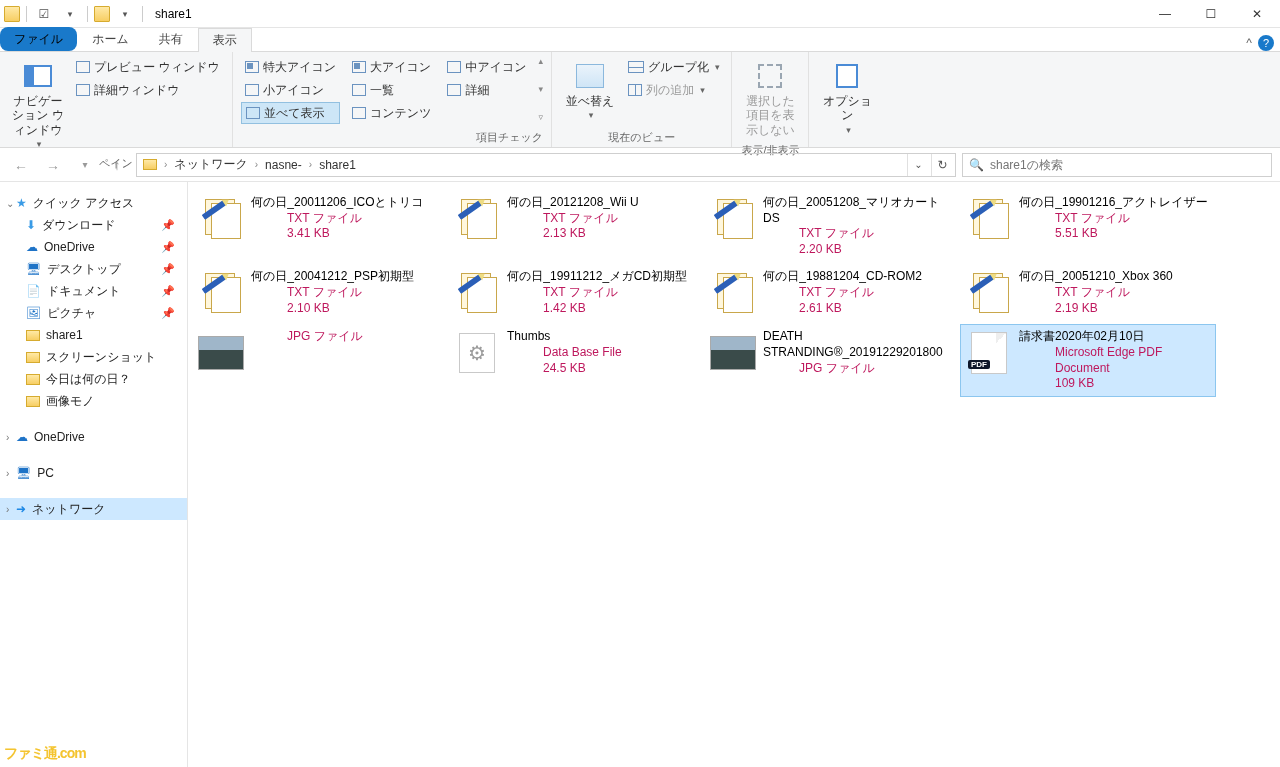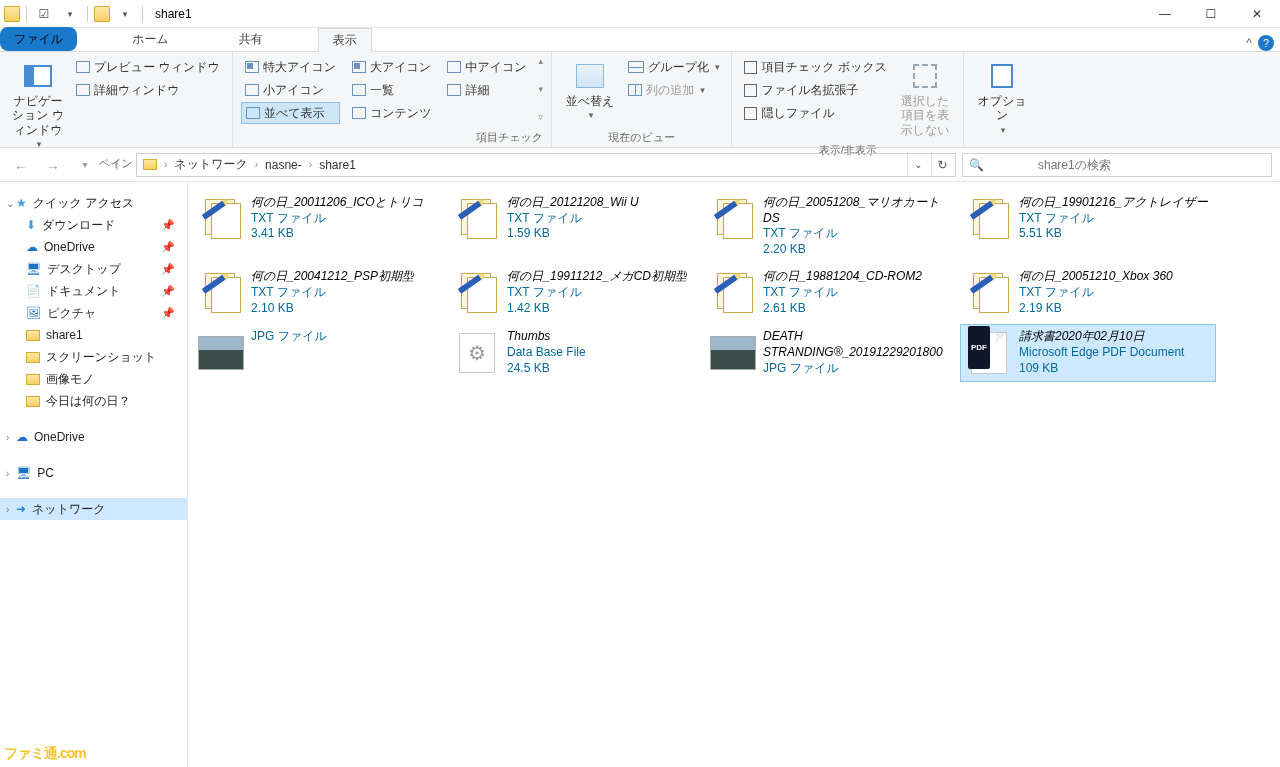--- a/index.html
+++ b/index.html
@@ -11,21 +11,21 @@
 .titlebar .folder-icon { width: 16px; height: 16px; background: linear-gradient(#ffe9a6,#f7ce63); border: 1px solid #d6ab2f; border-radius: 1px; }
 .titlebar .qat-sep { width:1px; height:16px; background:#ccc; margin:0 2px;}
 .titlebar .qat-btn { width: 22px; height: 22px; display:flex; align-items:center; justify-content:center; color:#555; cursor:pointer; }
 .titlebar .title-text { margin-left: 6px; color: #000; }
 .titlebar .win-controls { margin-left: auto; display: flex; }
 .titlebar .win-btn { width: 46px; height: 28px; display:flex; align-items:center; justify-content:center; color:#333; cursor:pointer; }
 
 
 .tabs { height: 24px; display:flex; align-items:flex-end; background:#fff; border-bottom:1px solid #dadada; position:relative; }
 .tab-file { background:#1979ca; color:#000000; padding:4px 14px; height:24px; display:flex; align-items:center; cursor:pointer;border-radius:8px; }
-.tab { padding:4px 14px; height:24px; display:flex; align-items:center; border:1px solid transparent; border-bottom:none; color:#444; cursor:pointer;margin-left:40px; }
+.tab { padding:4px 14px; height:24px; display:flex; align-items:center; border:1px solid transparent; border-bottom:none; color:#444; cursor:pointer; }
 .tab.active { background:#f5f6f7; border-color:#dadada; position:relative; top:1px; }
 .tabs .collapse { margin-left:auto; display:flex; gap:6px; padding-right:6px; align-items:center; }
 .help-badge { width:16px; height:16px; border-radius:50%; background:#1979ca; color:#fff; display:flex; align-items:center; justify-content:center; font-size:11px; cursor:pointer; }
 
 
 .ribbon { height: 96px; background:#f5f6f7; border-bottom:1px solid #dadada; display:flex; }
 .rgroup { border-right:1px solid #e1e1e1; display:flex; flex-direction:column; padding:4px 8px 2px; }
 .rgroup .body { flex:1; display:flex; gap:4px; }
 .rgroup .label { text-align:center; font-size:11px; color:#666; padding-top:2px; }
 .rbtn-lg { width:60px; display:flex; flex-direction:column; align-items:center; justify-content:flex-start; gap:2px; padding:4px 2px; text-align:center; cursor:pointer; line-height:1.2; color:#333; }
@@ -53,21 +53,21 @@
 
 
 .navrow { height:34px; display:flex; align-items:center; gap:6px; padding:4px 8px; border-bottom:1px solid #e5e5e5; }
 .nav-arrow { width:26px; height:26px; display:flex; align-items:center; justify-content:center; color:#9a9a9a; cursor:pointer; font-size:14px; }
 .addr { flex:1; height:24px; border:1px solid #cfcfcf; display:flex; align-items:center; padding:0 2px; gap:2px; }
 .addr .crumb { padding:0 4px; cursor:pointer; display:flex; align-items:center; gap:4px; color:#333; }
 .addr .sep { color:#888; font-size:10px; padding:0 1px; cursor:pointer; }
 .addr .spacer { flex:1; }
 .addr .ab { width:22px; height:22px; display:flex; align-items:center; justify-content:center; color:#555; cursor:pointer; border-left:1px solid #e0e0e0; }
 .search { width:310px; height:24px; border:1px solid #cfcfcf; display:flex; align-items:center; padding:0 6px; gap:6px; color:#777; }
-.search input { border:none; outline:none; flex:1; font-size:12px; color:#333;margin-left:48px; }
+.search input { border:none; outline:none; flex:1; font-size:12px; color:#333; }
 .mag { color:#888; }
 
 
 .main { flex:1; display:flex; min-height:0; }
 .sidebar { width:188px; border-right:1px solid #e5e5e5; padding:10px 0; overflow:auto; }
 .sb-group { margin-bottom:14px; }
 .sb-item { height:22px; display:flex; align-items:center; gap:6px; padding:0 12px 0 26px; cursor:pointer; color:#222; position:relative; }
 .sb-item.top { padding-left:16px; font-weight:normal; }
 .sb-item .chev { position:absolute; left:6px; font-size:10px; color:#777; }
 .sb-item.selected { background:#cde8ff; }
@@ -81,34 +81,34 @@
 .ic-fld { width:14px; height:11px; background:linear-gradient(#ffe9a6,#f7ce63); border:1px solid #d6ab2f; display:inline-block; }
 .ic-pc { color:#1e73c7; }
 .ic-net { color:#1e88e5; }
 
 .content { flex:1; overflow:auto; padding:8px 4px; }
 .tiles { display:grid; grid-template-columns: repeat(4, 256px); gap:2px 0; align-content:start; }
 .tile { display:flex; align-items:flex-start; gap:6px; padding:4px; cursor:pointer; border:1px solid transparent; }
 .tile.selected { background:#cde8ff; border-color:#8cc6ef; }
 .tile .thumb { width:48px; height:48px; flex:none; display:flex; align-items:center; justify-content:center; }
 .tile .meta { display:flex; flex-direction:column; line-height:1.3; min-width:0; }
-.tile .meta .name { color:#000; overflow:hidden; text-overflow:ellipsis;font-style:italic; }
-.tile .meta .type, .tile .meta .size { color:#0369a1; }
+.tile .meta .name { color:#000; overflow:hidden; text-overflow:ellipsis; }
+.tile .meta .type, .tile .meta .size { color:#be185d;margin-left:36px; }
 
 
 .th-txt { width:44px; height:44px; position:relative; }
 .th-txt .page { position:absolute; width:30px; height:36px; background:#fff; border:1px solid #c9a74b; bottom:2px; right:2px; }
 .th-txt .page2 { position:absolute; width:30px; height:36px; background:#fff7dd; border:1px solid #c9a74b; bottom:6px; right:8px; }
 .th-txt .pen { position:absolute; width:26px; height:6px; background:#2b5fb7; transform:rotate(-35deg); top:10px; left:2px; border-radius:1px; }
 .th-txt .pen::after{content:"";position:absolute;right:-5px;top:-1px;border-left:6px solid #eedc82;border-top:4px solid transparent;border-bottom:4px solid transparent;}
 .th-jpg { width:46px; height:34px; background:linear-gradient(#9fb6c9 0 40%, #3a4b4a 40% 100%); border:1px solid #aaa; }
 .th-db { width:36px; height:40px; background:#fff; border:1px solid #c9c9c9; display:flex; align-items:center; justify-content:center; }
 .th-db .gears { color:#9c9c9c; font-size:20px; }
 .th-pdf { width:36px; height:42px; background:#fff; border:1px solid #c9c9c9; position:relative; }
-.th-pdf .badge { position:absolute; left:-4px; bottom:4px; background:#0f172a; color:#fff; font-size:8px; font-weight:bold; padding:17px 3px; border-radius:2px; }
+.th-pdf .badge { position:absolute; left:-4px; bottom:4px; background:#0f172a; color:#fff; font-size:8px; font-weight:bold; padding:0 3px; border-radius:2px; }
 .th-pdf .fold { position:absolute; top:0; right:0; width:10px; height:10px; background:linear-gradient(135deg,#eee 0 50%, transparent 50%); }
 
 .watermark { position:absolute; left:4px; bottom:4px; font-size:14px; font-weight:bold; color:#f4c430; text-shadow:0 0 2px #fff; letter-spacing:-1px; pointer-events:none; }
 </style>
 </head>
 <body>
 
 <div class="titlebar">
   <div class="qat">
     <span class="folder-icon"></span>
@@ -230,34 +230,20 @@
             <span>列の追加</span>
             <span class="dd">▾</span>
           </div>
       </div>
     </div>
     <div class="label">現在のビュー</div>
   </div>
 
   <div class="rgroup">
     <div class="body">
-      <div class="col">
-        <div class="rbtn-sm">
-            <span class="chk"></span>
-            <span>項目チェック ボックス</span>
-          </div>
-        <div class="rbtn-sm">
-            <span class="chk"></span>
-            <span>ファイル名拡張子</span>
-          </div>
-        <div class="rbtn-sm">
-            <span class="chk"></span>
-            <span>隠しファイル</span>
-          </div>
-      </div>
       <div class="rbtn-lg" style="color:#9a9a9a;align-items:center;">
         <div class="ic">
             <div class="ic-select"></div>
           </div>
         <span>選択した項目を表示しない</span>
       </div>
     </div>
     <div class="label">表示/非表示</div>
   </div>
 
@@ -336,25 +322,25 @@
       <div class="sb-item">
           <span class="ic-fld"></span>
           <span>share1</span>
         </div>
       <div class="sb-item">
           <span class="ic-fld"></span>
           <span>スクリーンショット</span>
         </div>
       <div class="sb-item">
           <span class="ic-fld"></span>
+          <span>今日は何の日？</span>
+        </div>
+      <div class="sb-item">
+          <span class="ic-fld"></span>
           <span>画像モノ</span>
-        </div>
-      <div class="sb-item">
-          <span class="ic-fld"></span>
-          <span>今日は何の日？</span>
         </div>
     </div>
     <div class="sb-group">
       <div class="sb-item top">
           <span class="chev">›</span>
           <span class="ic-od">☁</span>
           <span>OneDrive</span>
         </div>
     </div>
     <div class="sb-group">
@@ -393,21 +379,21 @@
           <div class="thumb">
             <div class="th-txt">
               <div class="page2"></div>
               <div class="page"></div>
               <div class="pen"></div>
             </div>
           </div>
           <div class="meta">
             <span class="name">何の日_20121208_Wii U</span>
             <span class="type">TXT ファイル</span>
-            <span class="size">1.59 KB</span>
+            <span class="size">2.13 KB</span>
           </div>
         </div>
         <div class="tile">
           <div class="thumb">
             <div class="th-txt">
               <div class="page2"></div>
               <div class="page"></div>
               <div class="pen"></div>
             </div>
           </div>

